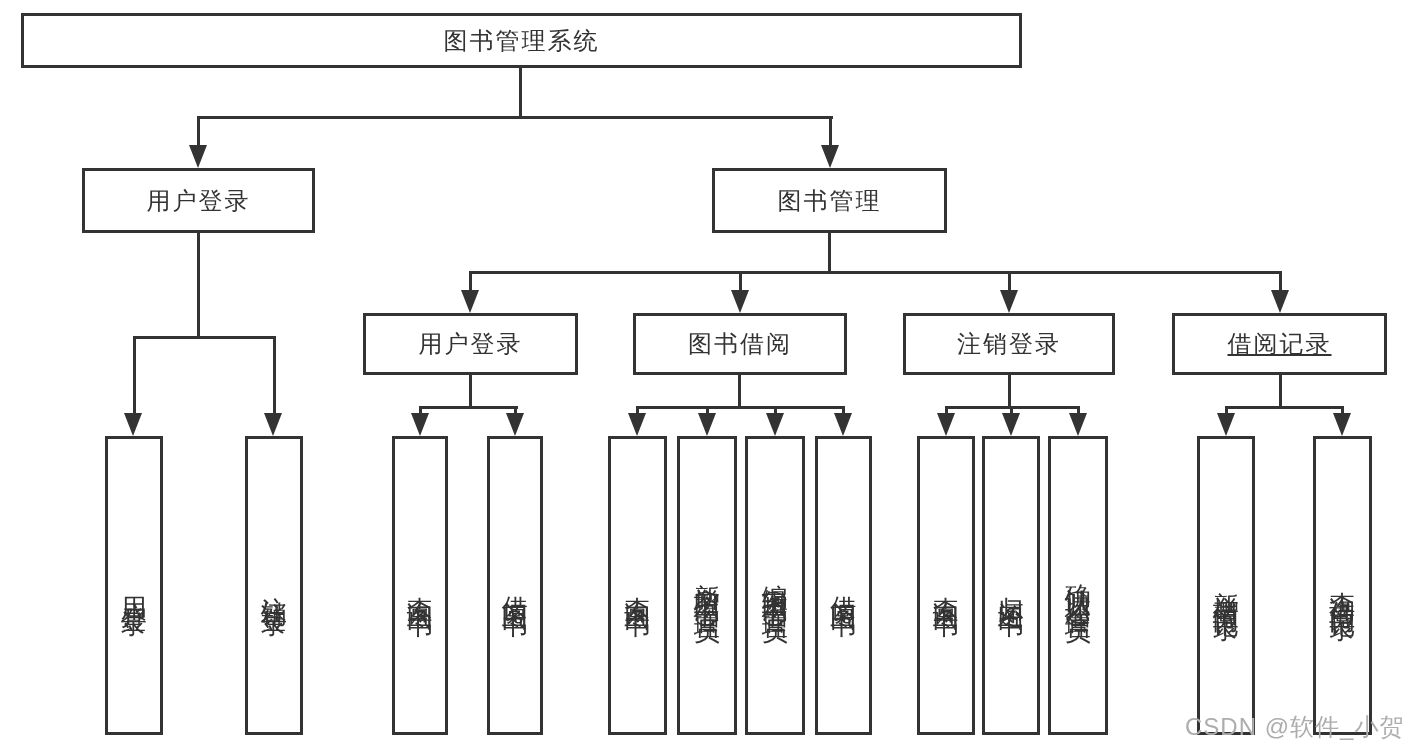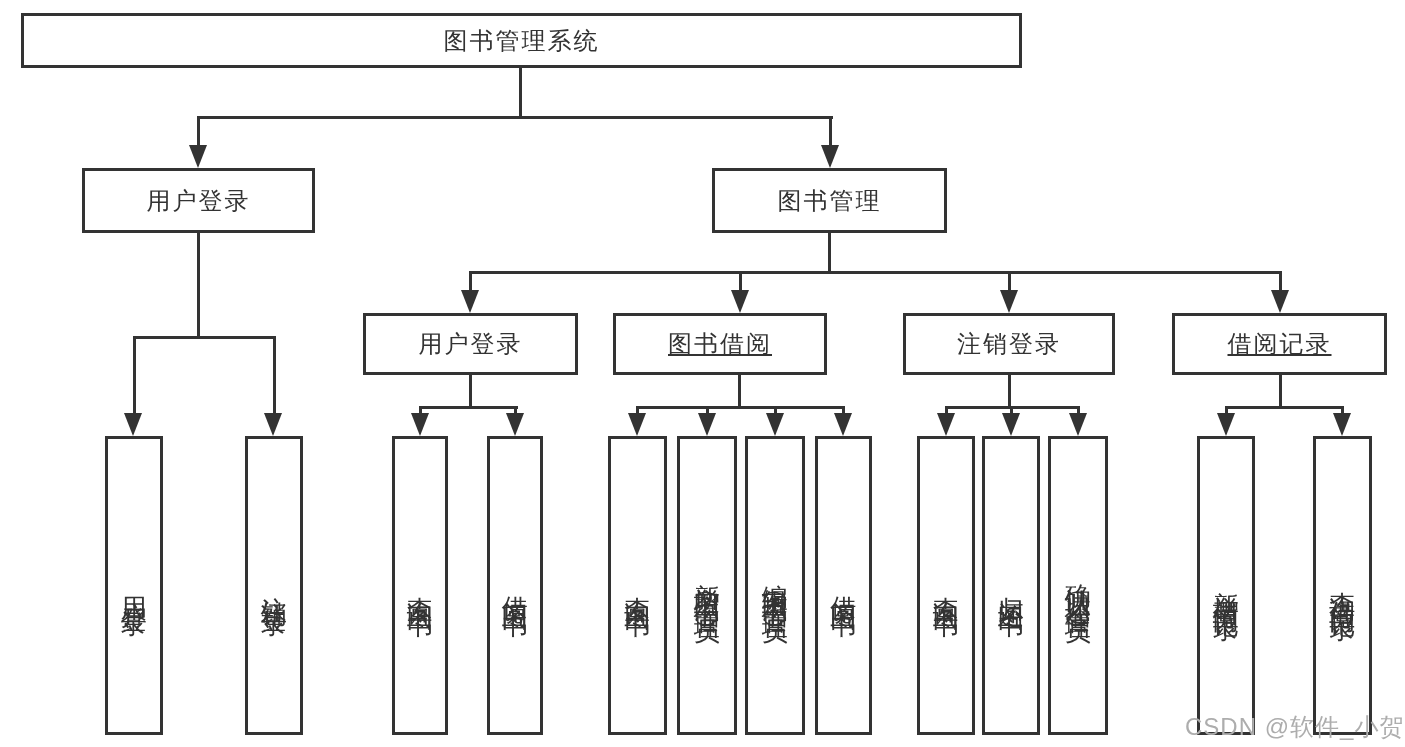--- a/index.html
+++ b/index.html
@@ -31,21 +31,21 @@
 <body>
 
 <div class="canvas">
 
   <div class="box hbox" style="left:21px;top:13px;width:1001px;height:55px;">图书管理系统</div>
 
   <div class="box hbox" style="left:82px;top:168px;width:233px;height:65px;">用户登录</div>
   <div class="box hbox" style="left:712px;top:168px;width:235px;height:65px;">图书管理</div>
 
   <div class="box hbox" style="left:363px;top:313px;width:215px;height:62px;">用户登录</div>
-  <div class="box hbox" style="left:613px;top:313px;width:214px;height:62px;text-decoration:underline;">图书借阅</div>
+  <div class="box hbox" style="left:633px;top:313px;width:214px;height:62px;">图书借阅</div>
   <div class="box hbox" style="left:903px;top:313px;width:212px;height:62px;">注销登录</div>
   <div class="box hbox" style="left:1172px;top:313px;width:215px;height:62px;text-decoration:underline;">借阅记录</div>
 
   <div class="box vbox" style="left:105px;top:436px;width:58px;height:299px;">
     <span class="vtext">用户登录</span>
   </div>
   <div class="box vbox" style="left:245px;top:436px;width:58px;height:299px;">
     <span class="vtext">注销登录</span>
   </div>
 

